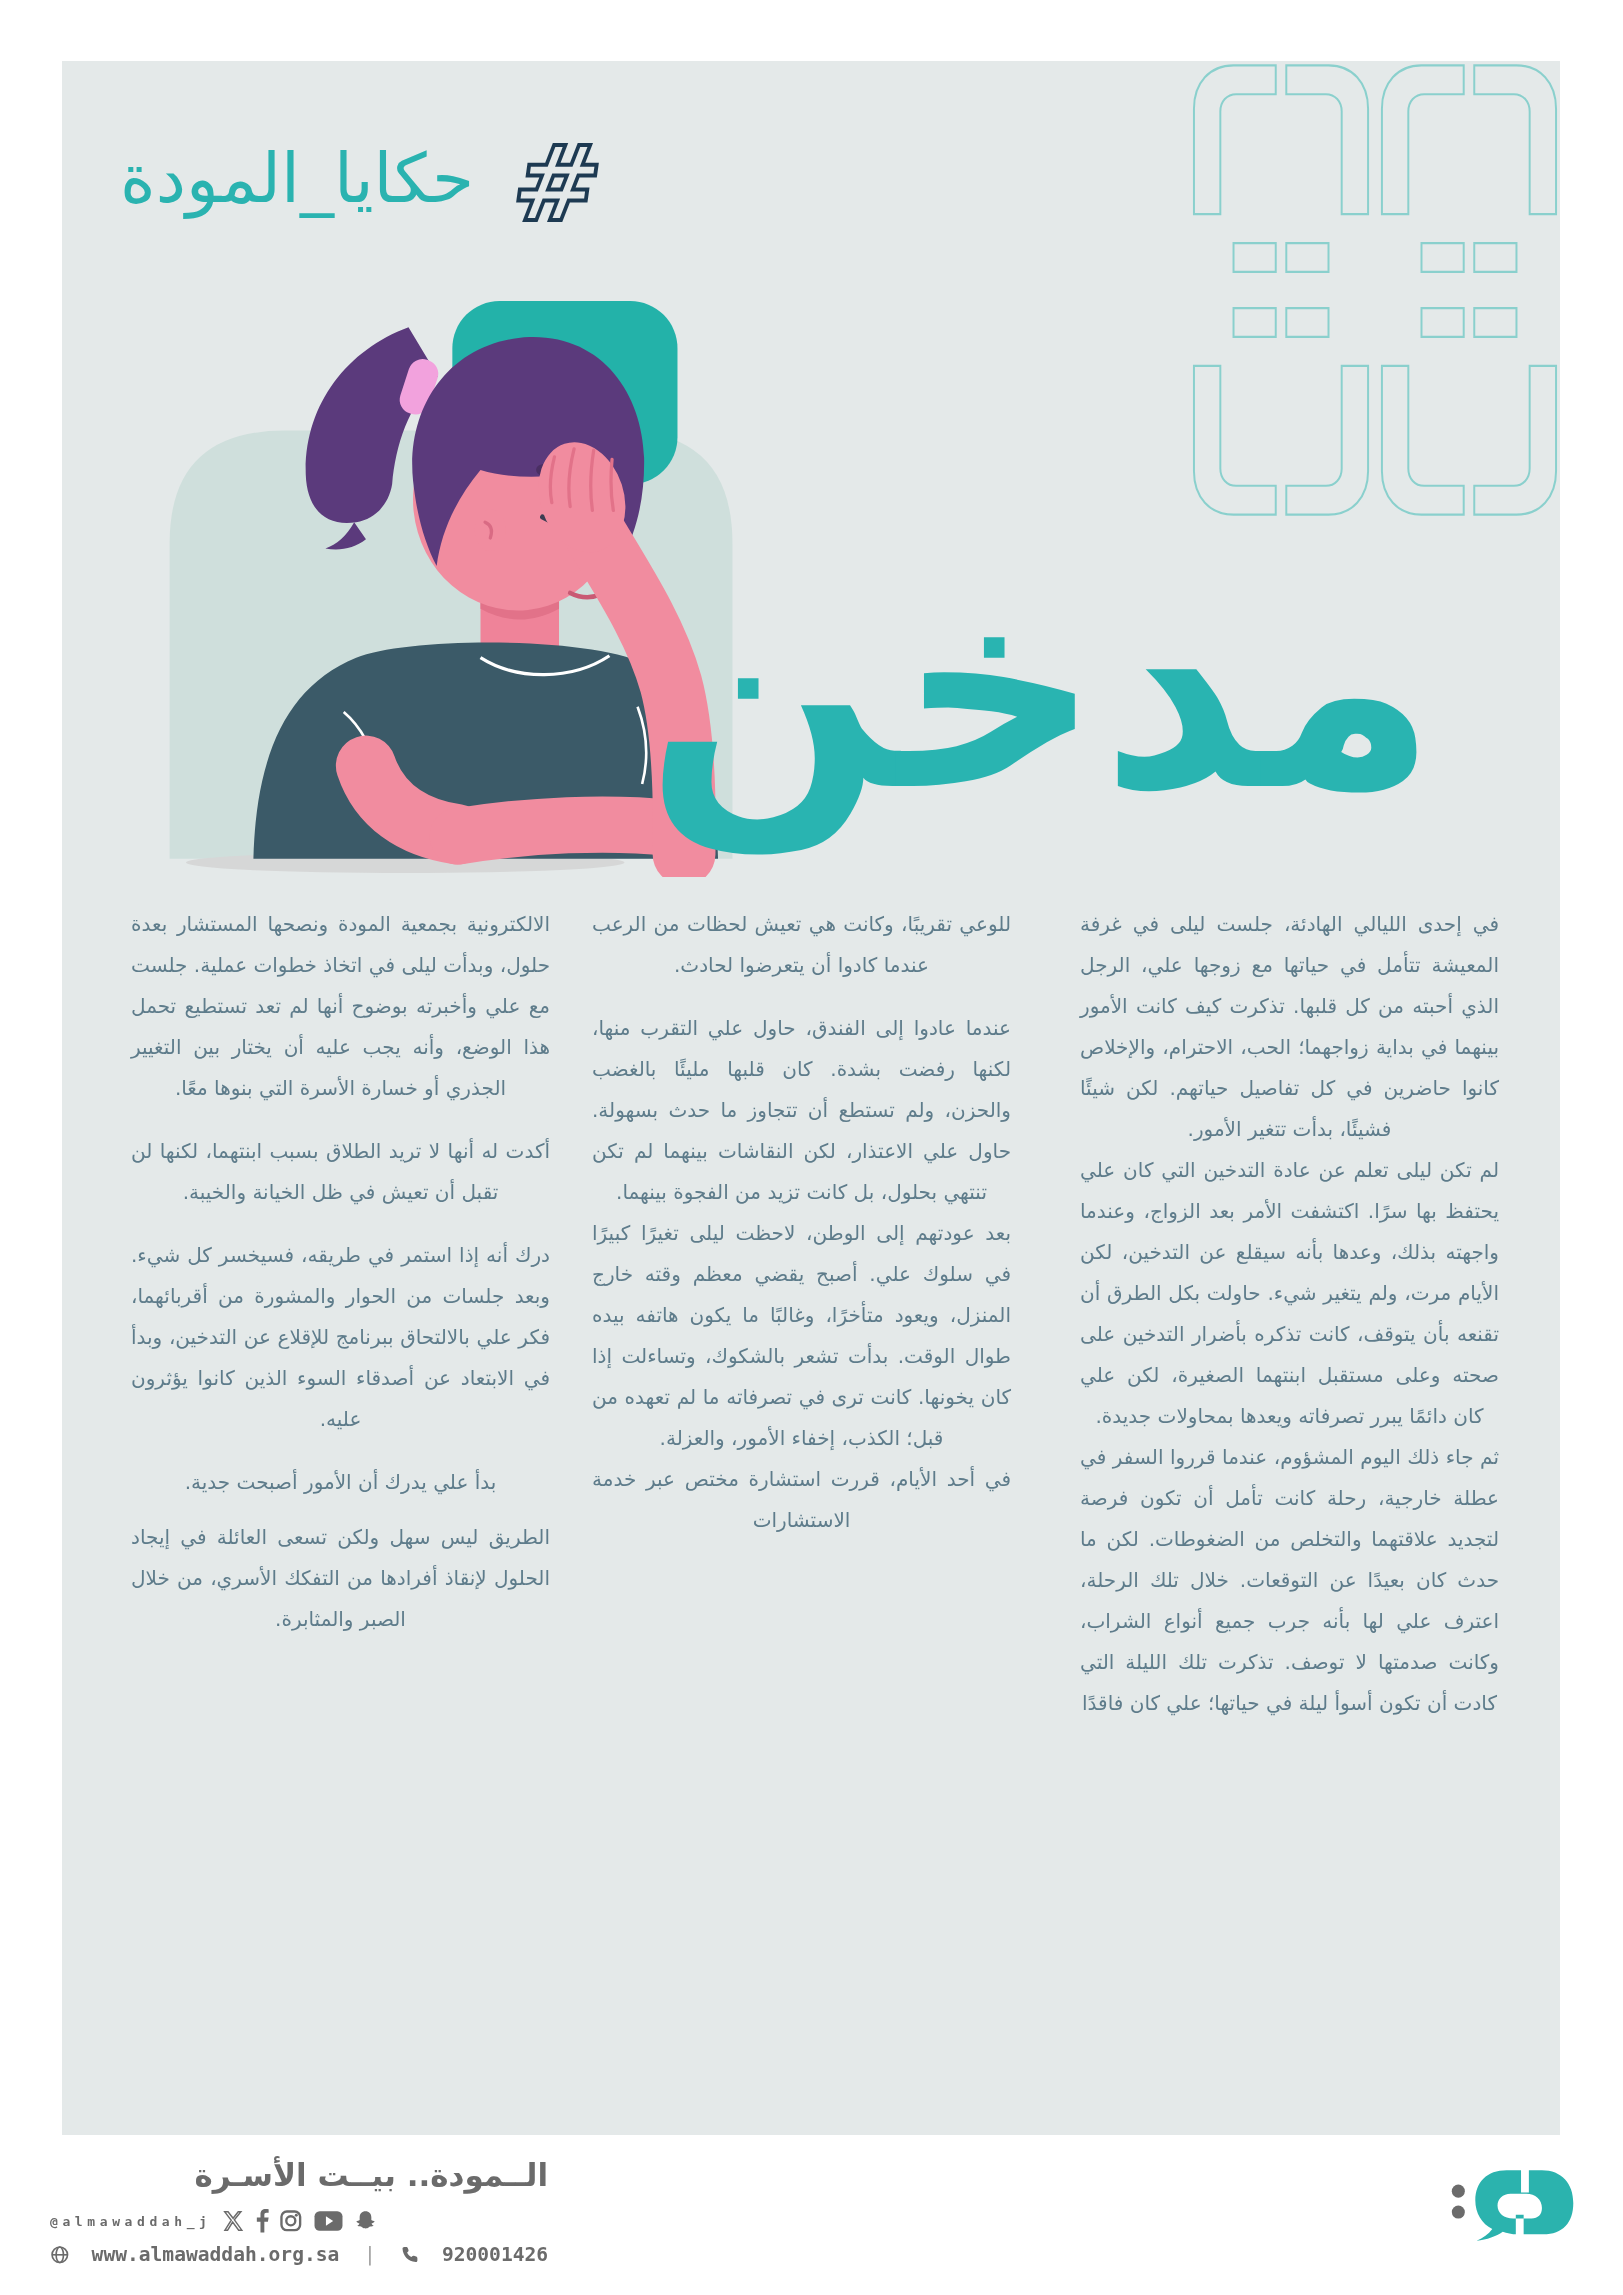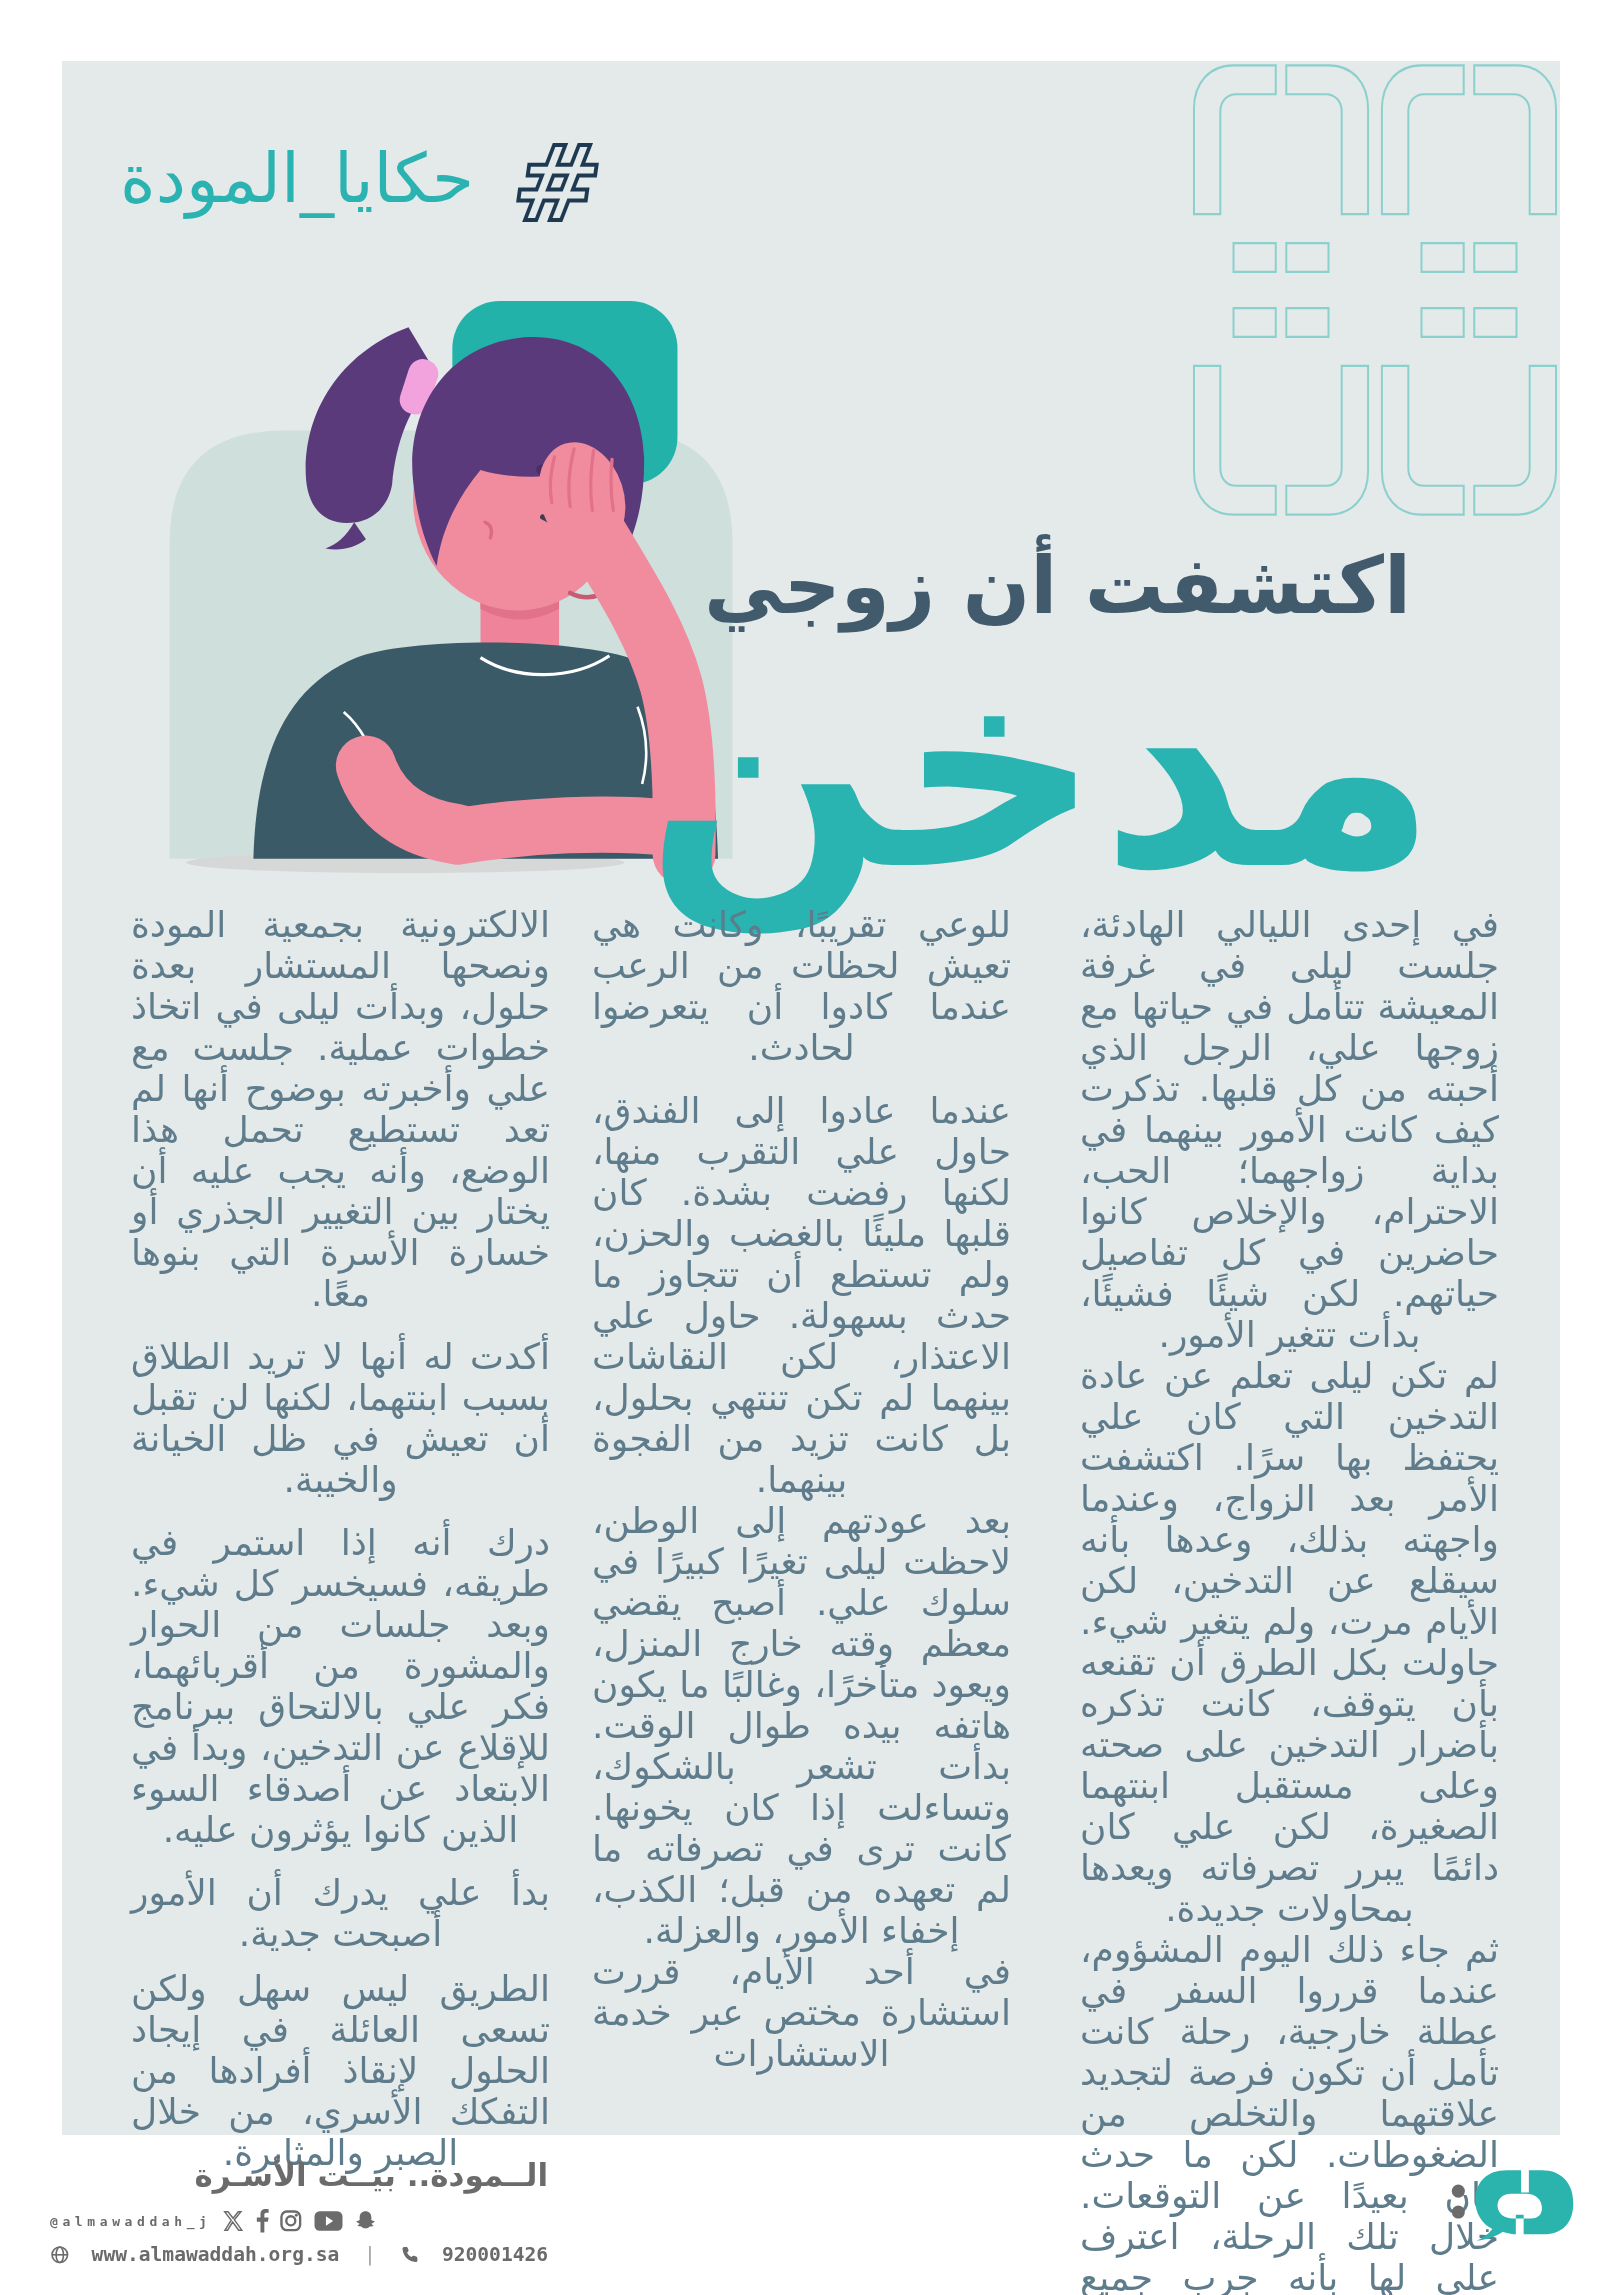--- a/index.html
+++ b/index.html
@@ -17,21 +17,21 @@
   
   .illustration{position:absolute;left:88px;top:240px;}
 
   
   .title{position:absolute;top:486px;right:149px;text-align:right;direction:rtl;}
   .title-l1{font-size:79px;font-weight:bold;color:#415a6c;line-height:1;white-space:nowrap;}
   .title-l2{font-size:281px;font-weight:bold;color:#29b4b1;line-height:.95;margin-top:9.2px;
             margin-right:-26px;white-space:nowrap;}
 
   
-  .col{position:absolute;top:843px;width:419px;color:#5e7c8b;font-size:36px;line-height:41px;
+  .col{position:absolute;top:843px;width:419px;color:#5e7c8b;font-size:20px;line-height:41px;
        direction:rtl;}
   .col p{margin:0;text-align:justify;text-align-last:center;}
   .col p.gap{margin-top:22px;}
   .col p.gap-lg{margin-top:14px;}
   .col-right{left:1018px;}
   .col-middle{left:530px;}
   .col-left{left:69px;}
 
   
   .footer-left{position:absolute;left:50px;top:2157px;color:#6b6b6b;}
@@ -114,21 +114,20 @@
 
       <path d="M648,300 C700,395 768,485 796,585 C814,652 818,745 816,845" stroke="#f18c9f" stroke-width="96" fill="none" stroke-linecap="round"></path>
 
       <g transform="rotate(-18 660 300)">
         <ellipse cx="660" cy="300" rx="64" ry="86" fill="#f18c9f"></ellipse>
       </g>
       <path d="M618,238 q-10,40 -4,70 M648,226 q-12,48 -6,88 M678,228 q-8,50 -2,92 M706,242 q-4,44 2,78" stroke="#e27289" stroke-width="5" fill="none" stroke-linecap="round"></path>
     </svg>
 
     <div class="title">
-      <div class="title-l1">اكتشفت أن زوجي</div>
       <div class="title-l2">مدخن</div>
     </div>
 
     <div class="col col-right">
       <p>في إحدى الليالي الهادئة، جلست ليلى في غرفة المعيشة تتأمل في حياتها مع زوجها علي، الرجل الذي أحبته من كل قلبها. تذكرت كيف كانت الأمور بينهما في بداية زواجهما؛ الحب، الاحترام، والإخلاص كانوا حاضرين في كل تفاصيل حياتهم. لكن شيئًا فشيئًا، بدأت تتغير الأمور.</p>
       <p>لم تكن ليلى تعلم عن عادة التدخين التي كان علي يحتفظ بها سرًا. اكتشفت الأمر بعد الزواج، وعندما واجهته بذلك، وعدها بأنه سيقلع عن التدخين، لكن الأيام مرت، ولم يتغير شيء. حاولت بكل الطرق أن تقنعه بأن يتوقف، كانت تذكره بأضرار التدخين على صحته وعلى مستقبل ابنتهما الصغيرة، لكن علي كان دائمًا يبرر تصرفاته ويعدها بمحاولات جديدة.</p>
       <p>ثم جاء ذلك اليوم المشؤوم، عندما قرروا السفر في عطلة خارجية، رحلة كانت تأمل أن تكون فرصة لتجديد علاقتهما والتخلص من الضغوطات. لكن ما حدث كان بعيدًا عن التوقعات. خلال تلك الرحلة، اعترف علي لها بأنه جرب جميع أنواع الشراب، وكانت صدمتها لا توصف. تذكرت تلك الليلة التي كادت أن تكون أسوأ ليلة في حياتها؛ علي كان فاقدًا</p>
     </div>
 
     <div class="col col-middle">

